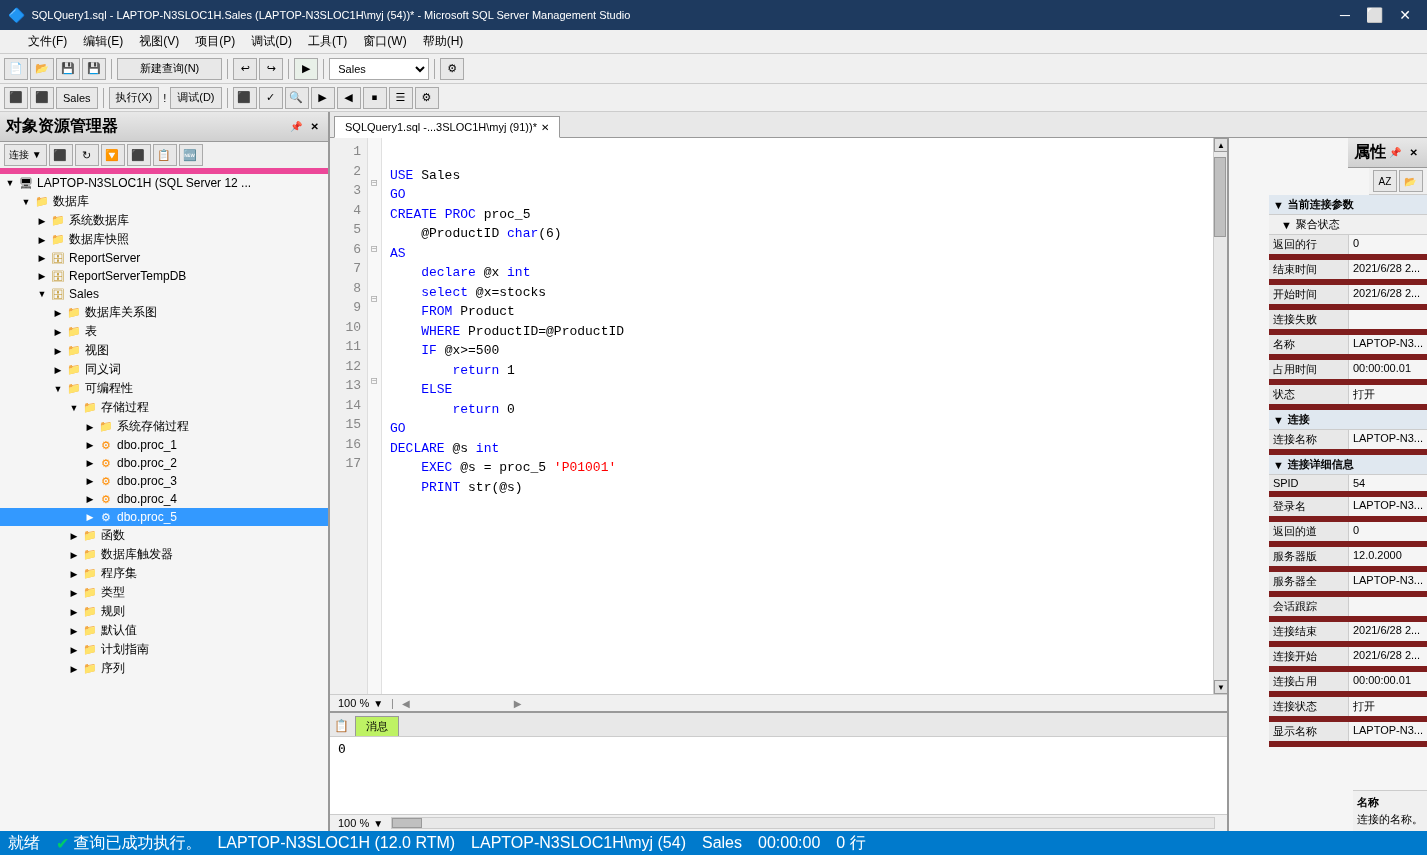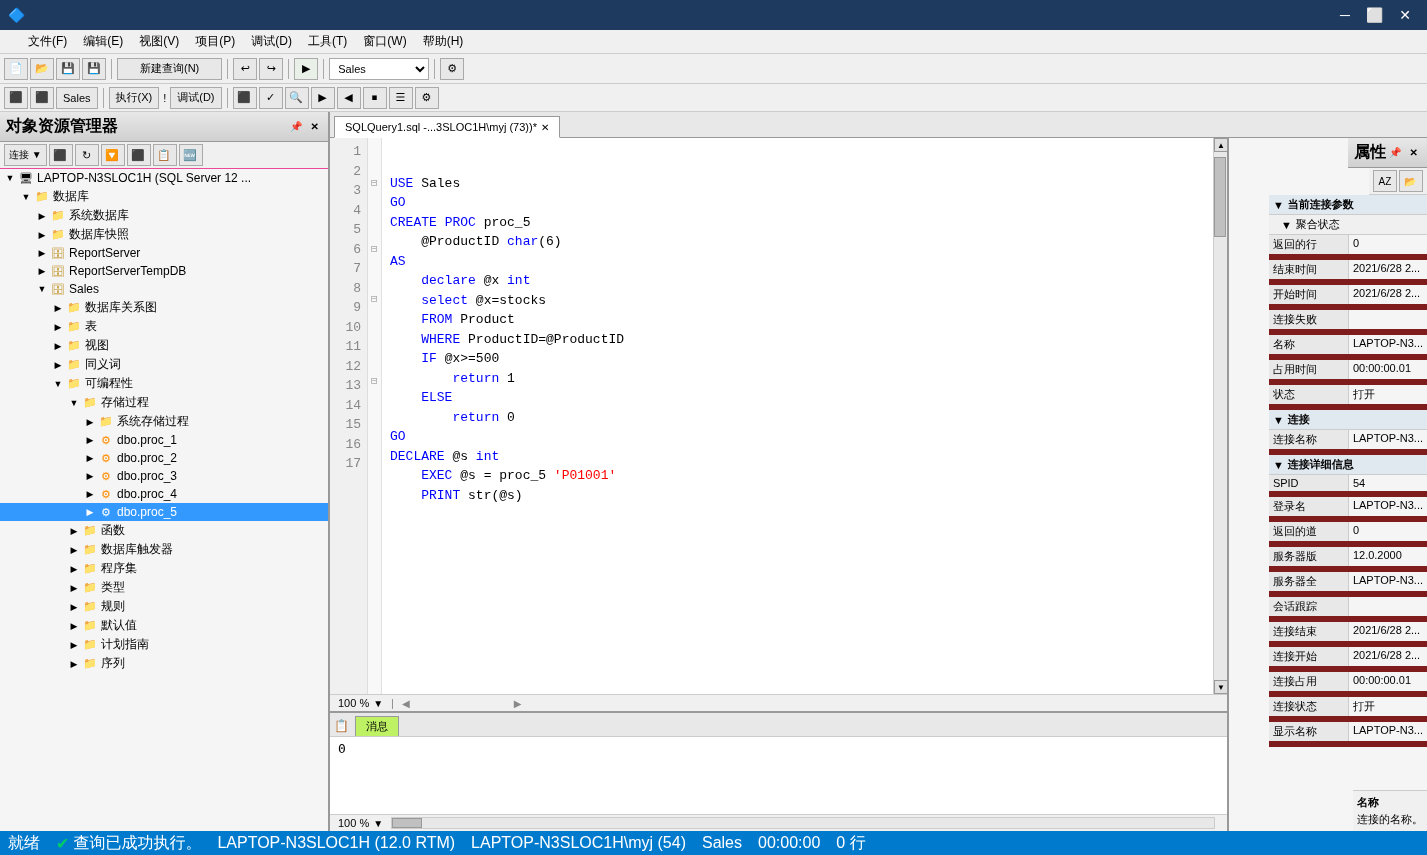--- a/index.html
+++ b/index.html
@@ -96,21 +96,21 @@
       display: flex;
       align-items: center;
       justify-content: space-between;
     }
     .panel-header-title { font-size: 16px; font-weight: bold; }
     .panel-header-icons { display: flex; gap: 2px; }
     .panel-header-icon { font-size: 10px; cursor: pointer; padding: 1px 3px; }
 
     .tree-toolbar {
       background: #f0f0f0;
-      border-bottom: 1px solid #ec4899;
+      border-bottom: 6px solid #ec4899;
       padding: 2px 4px;
       display: flex;
       align-items: center;
       gap: 2px;
     }
 
     .tree-container {
       overflow-y: auto;
       overflow-x: auto;
       flex: 1;
@@ -301,20 +301,21 @@
 
     .editor-main { display: flex; flex: 1; overflow: hidden; }
     .editor-content { flex: 1; overflow: auto; }
   </style>
 </head>
 <body>
 
 <div class="title-bar">
   <div class="title-bar-left">
     <span class="title-bar-icon">🔷</span>
+    <span class="title-bar-text">SQLQuery1.sql - LAPTOP-N3SLOC1H.Sales (LAPTOP-N3SLOC1H\myj (54))* - Microsoft SQL Server Management Studio</span>
   </div>
   <div class="title-bar-controls">
     <button class="title-bar-btn">─</button>
     <button class="title-bar-btn">⬜</button>
     <button class="title-bar-btn close">✕</button>
   </div>
 </div>
 
 <div class="menu-bar">
   <span class="menu-item">文件(F)</span>
@@ -641,21 +642,21 @@
         <span class="tree-label">序列</span>
       </div>
 
     </div>
   </div>
 
   <div style="flex:1; display:flex; flex-direction:column; overflow:hidden;">
 
     <div class="tab-bar">
       <div class="tab active">
-        <span>SQLQuery1.sql -...3SLOC1H\myj (73))*</span>
+        <span>SQLQuery1.sql -...3SLOC1H\myj (91))*</span>
         <span class="tab-close">✕</span>
       </div>
     </div>
 
     <div style="flex:1; display:flex; overflow:hidden;">
 
       <div class="query-editor">
         <div class="editor-main">
           <div class="editor-content">
             <div style="display:flex; font-family:'Consolas','Courier New',monospace; font-size:13px; min-height:100%;">
@@ -693,21 +694,21 @@
                 <div style="color:#aaa;">⊟</div>
                 <div>&nbsp;</div>
                 <div>&nbsp;</div>
                 <div>&nbsp;</div>
                 <div>&nbsp;</div>
                 <div style="color:#aaa;">⊟</div>
                 <div>&nbsp;</div>
                 <div>&nbsp;</div>
               </div>
 
-              <div style="padding:16px 8px; line-height:1.5; flex:1; white-space:pre;">
+              <div style="padding:8px 8px; line-height:1.5; flex:1; white-space:pre;">
 <span class="kw">USE</span> Sales
 <span class="kw">GO</span>
 <span class="kw">CREATE</span> <span class="kw">PROC</span> proc_5
     @ProductID <span class="kw">char</span>(6)
 <span class="kw">AS</span>
     <span class="kw">declare</span> @x <span class="kw">int</span>
     <span class="kw">select</span> @x=stocks
     <span class="kw">FROM</span> Product
     <span class="kw">WHERE</span> ProductID=@ProductID
     <span class="kw">IF</span> @x&gt;=500

